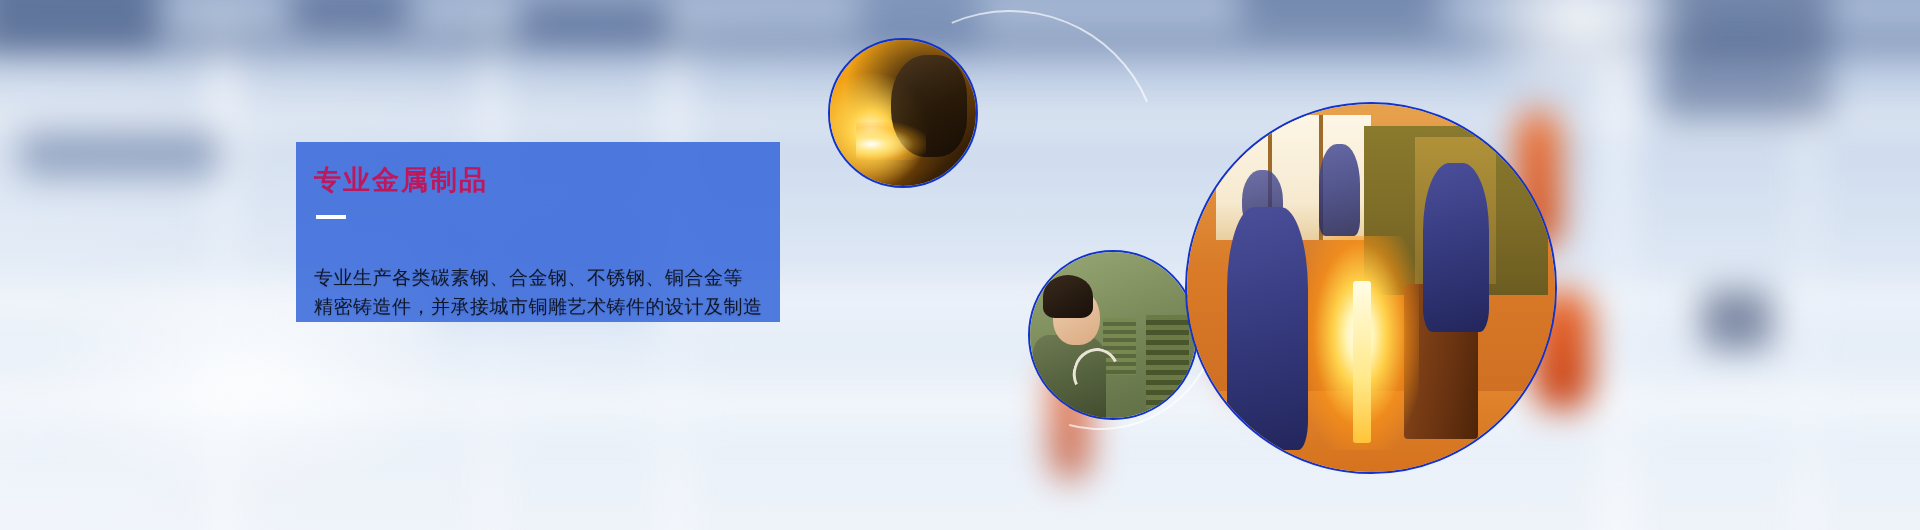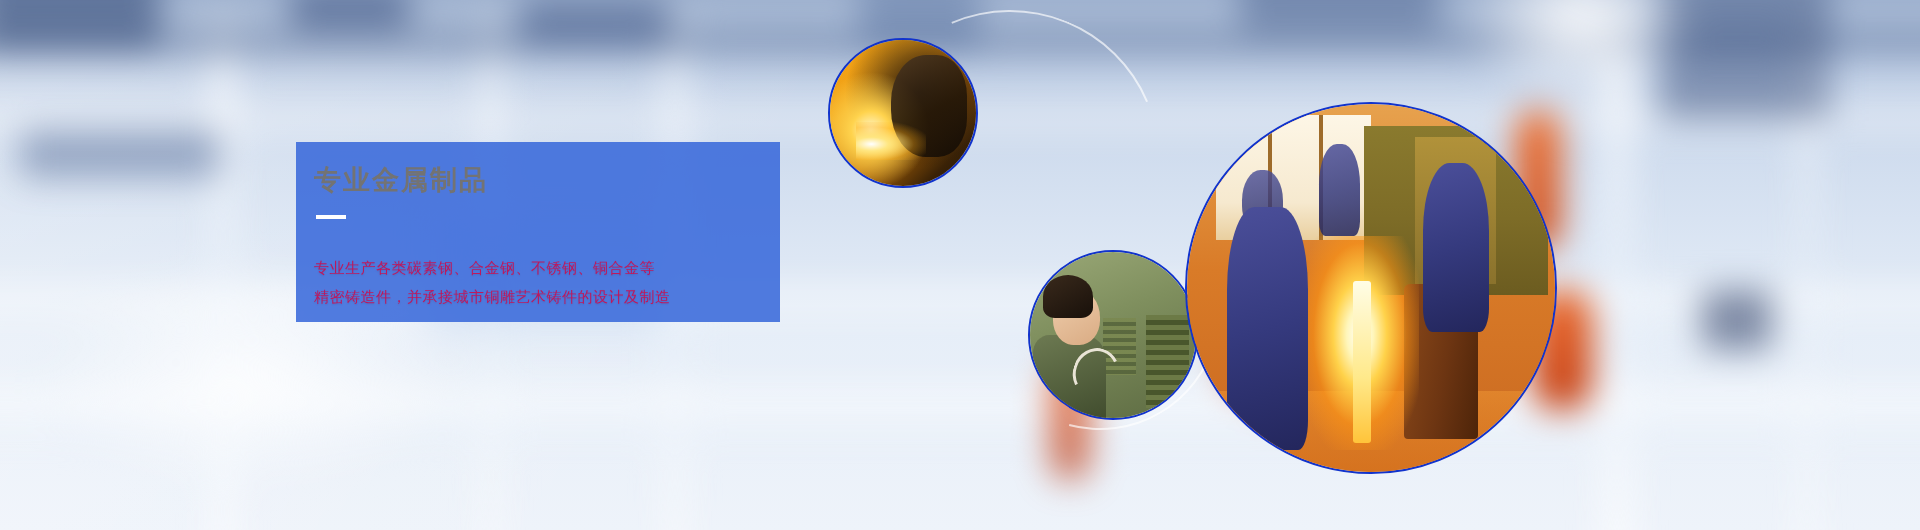--- a/index.html
+++ b/index.html
@@ -39,38 +39,38 @@
 
   
   .panel {
     position:absolute;
     left:296px; top:142px;
     width:484px; height:180px;
     background:rgba(54,102,218,.86);
     padding:18px 0 0 18px;
   }
   .panel-title {
-    color:#737373;
+    color:#be185d;
     font-size:27px;
     font-weight:bold;
     letter-spacing:2px;
     line-height:34px;
     margin-top:3px;
   }
   .panel-rule {
     width:30px; height:4px;
     background:#ffffff;
     margin:18px 0 0 2px;
   }
   .panel-desc {
-    color:#be185d;
-    font-size:15px;
+    color:#0f172a;
+    font-size:19px;
     line-height:29px;
     letter-spacing:.5px;
-    margin-top:34px;
+    margin-top:44px;
     white-space:pre-line;
     text-shadow:0 1px 2px rgba(0,0,0,.12);
   }
 
   
   .circle {
     position:absolute;
     border-radius:50%;
     border:2px solid #1133cc;
     overflow:hidden;

